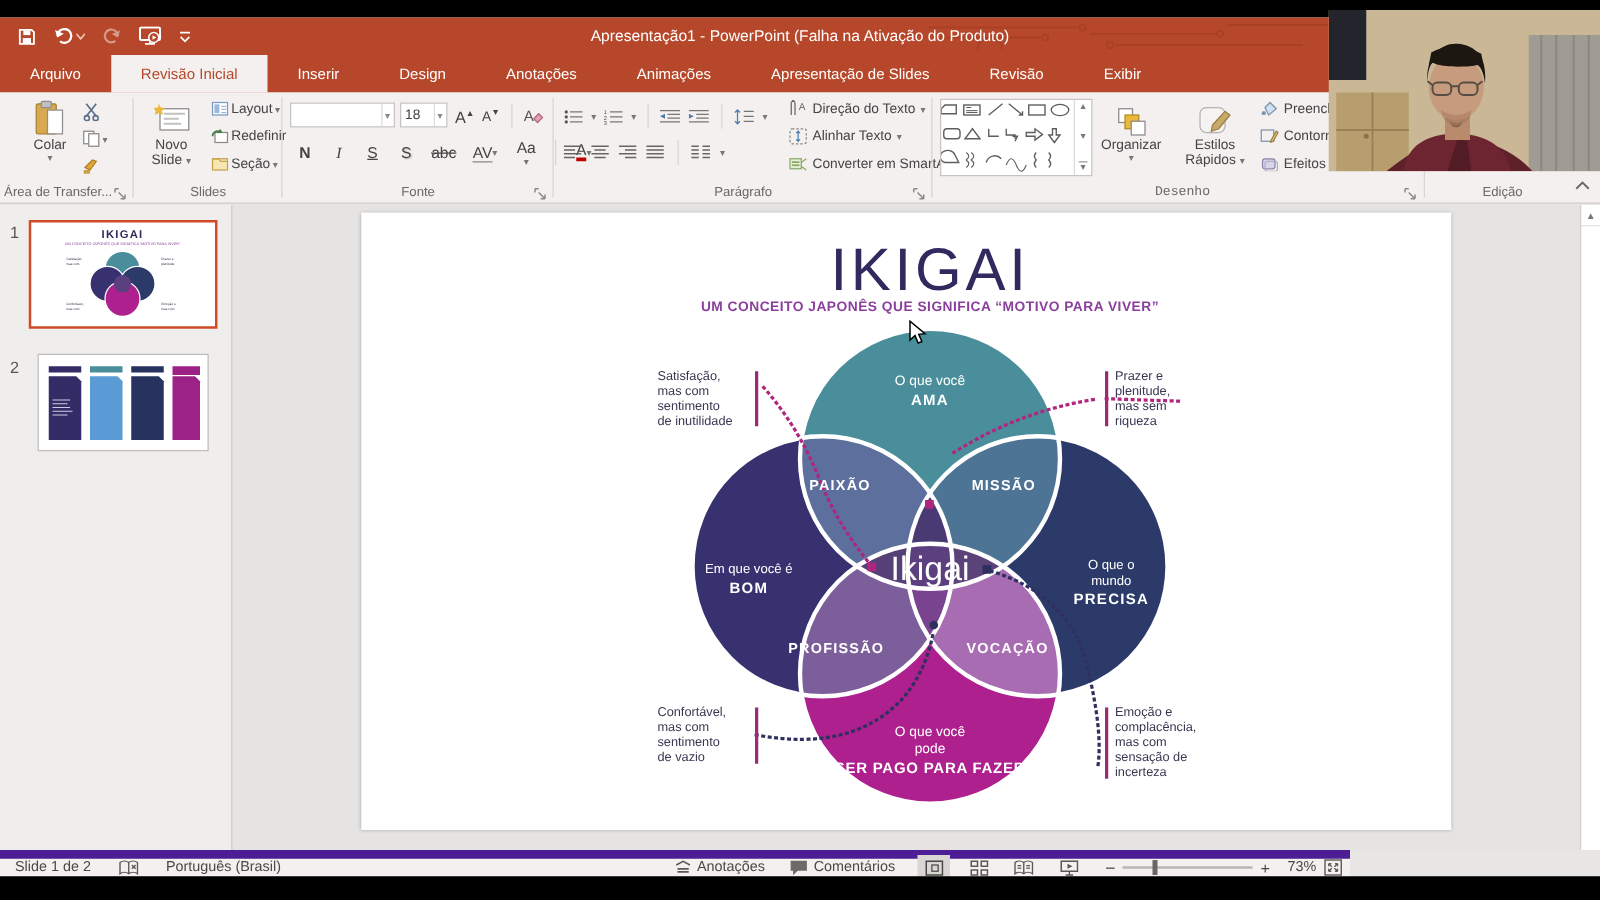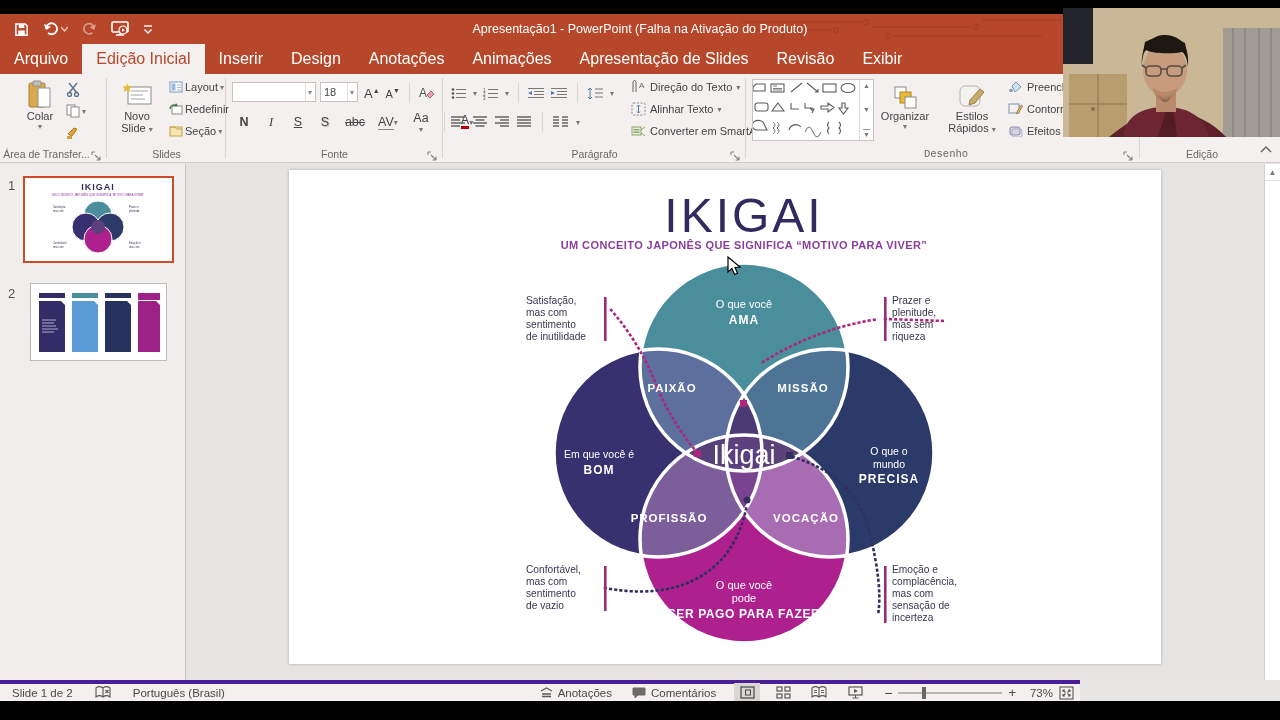--- a/index.html
+++ b/index.html
@@ -7,21 +7,21 @@
   .screen{position:relative;width:1280px;height:720px;overflow:hidden;background:#e8e6e4;}
 
   
   .black-top{position:absolute;left:0;top:0;width:1280px;height:14px;background:#000;}
   .titlebar{position:absolute;left:0;top:14px;width:1280px;height:30px;background:#b7472a;}
   .qat{position:absolute;left:14px;top:3px;display:flex;align-items:center;gap:14px;height:24px;}
   .qat svg{display:block;}
   .title-text{position:absolute;left:0;top:0;width:1280px;height:30px;text-align:center;line-height:30px;color:#fff;font-size:12.5px;}
   .circuit{position:absolute;right:218px;top:0;opacity:.55;}
   .tabrow{position:absolute;left:0;top:44px;width:1280px;height:30px;background:#b7472a;display:flex;align-items:stretch;}
-  .tab{color:#fff;font-size:16px;padding:0 14px;line-height:30px;white-space:nowrap;text-align:right;}
+  .tab{color:#fff;font-size:12px;padding:0 24px;line-height:30px;white-space:nowrap;text-align:right;}
   .tab.active{background:#f3f0ef;color:#b7472a;}
   .tellme{display:flex;align-items:center;gap:6px;color:#fff;font-size:12.5px;padding-left:16px;}
 
   
   .ribbon{position:absolute;left:0;top:74px;width:1280px;height:89px;background:#f3f0ef;border-bottom:1px solid #cfccca;}
   .rgroup{position:absolute;top:0;height:88px;}
   .rgroup .sep{position:absolute;right:0;top:4px;bottom:4px;width:1px;background:#d8d5d3;}
   .glabel{position:absolute;left:0;right:0;bottom:2px;text-align:center;font-size:10.5px;color:#6a6865;white-space:nowrap;}
   .launcher{position:absolute;bottom:3px;width:11px;height:11px;}
   .bigbtn{position:absolute;top:4px;width:52px;text-align:center;font-size:11px;color:#444;}
@@ -40,21 +40,21 @@
   .workspace{position:absolute;left:0;top:164px;width:1280px;height:516px;background:#e6e4e2;}
   .thumbpanel{position:absolute;left:0;top:0;width:186px;height:516px;background:#f0eeec;border-right:1px solid #c9c7c5;}
   .thumb-num{position:absolute;font-size:13px;color:#555;}
   .thumb{position:absolute;background:#fff;border:1px solid #bdbab8;}
   .thumb.selected{border:2px solid #cf4a26;}
   .canvas-slide{position:absolute;left:289px;top:6px;width:872px;height:494px;background:#fff;box-shadow:0 0 3px rgba(0,0,0,.25);}
   .vscroll{position:absolute;right:0;top:0;width:16px;height:516px;background:#fff;border-left:1px solid #d2d0ce;}
   .vscroll .up{height:17px;border-bottom:1px solid #e4e2e0;display:flex;align-items:center;justify-content:center;color:#777;font-size:8px;}
 
   
-  .statusbar{position:absolute;left:0;top:680px;width:1080px;height:21px;background:#f3f0ef;border-top:4px solid #4c1d95;display:flex;align-items:center;font-size:11.5px;color:#4a4846;}
+  .statusbar{position:absolute;left:0;top:680px;width:1080px;height:21px;background:#f3f0ef;border-top:7px solid #4c1d95;display:flex;align-items:center;font-size:11.5px;color:#4a4846;}
   .sb-left{display:flex;align-items:center;gap:22px;padding-left:12px;}
   .sb-right{margin-left:auto;display:flex;align-items:center;gap:0;padding-right:6px;}
   .sb-item{display:flex;align-items:center;gap:5px;padding:0 10px;}
   .viewbtn{width:26px;height:20px;display:flex;align-items:center;justify-content:center;}
   .viewbtn.sel{background:#d9d6d4;}
   .zoomwrap{display:flex;align-items:center;gap:6px;padding:0 8px;}
   .ztrack{position:relative;width:104px;height:2px;background:#b9b6b4;}
   .zthumb{position:absolute;top:-5px;left:24px;width:4px;height:12px;background:#696764;}
   .black-bottom{position:absolute;left:0;top:701px;width:1280px;height:19px;background:#000;}
 
@@ -110,21 +110,21 @@
         </svg>
       <svg width="10" height="12" viewBox="0 0 10 12">
           <path d="M1 3 H9" stroke="#fff" stroke-width="1.4"></path>
           <path d="M1.5 6.5 L5 10 L8.5 6.5" fill="none" stroke="#fff" stroke-width="1.4"></path>
         </svg>
     </div>
   </div>
 
   <div class="tabrow">
     <div class="tab">Arquivo</div>
-    <div class="tab active">Edição Inicial</div>
+    <div class="tab active">Revisão Inicial</div>
     <div class="tab">Inserir</div>
     <div class="tab">Design</div>
     <div class="tab">Anotações</div>
     <div class="tab">Animações</div>
     <div class="tab">Apresentação de Slides</div>
     <div class="tab">Revisão</div>
     <div class="tab">Exibir</div>
   </div>
 
   <div class="ribbon">

